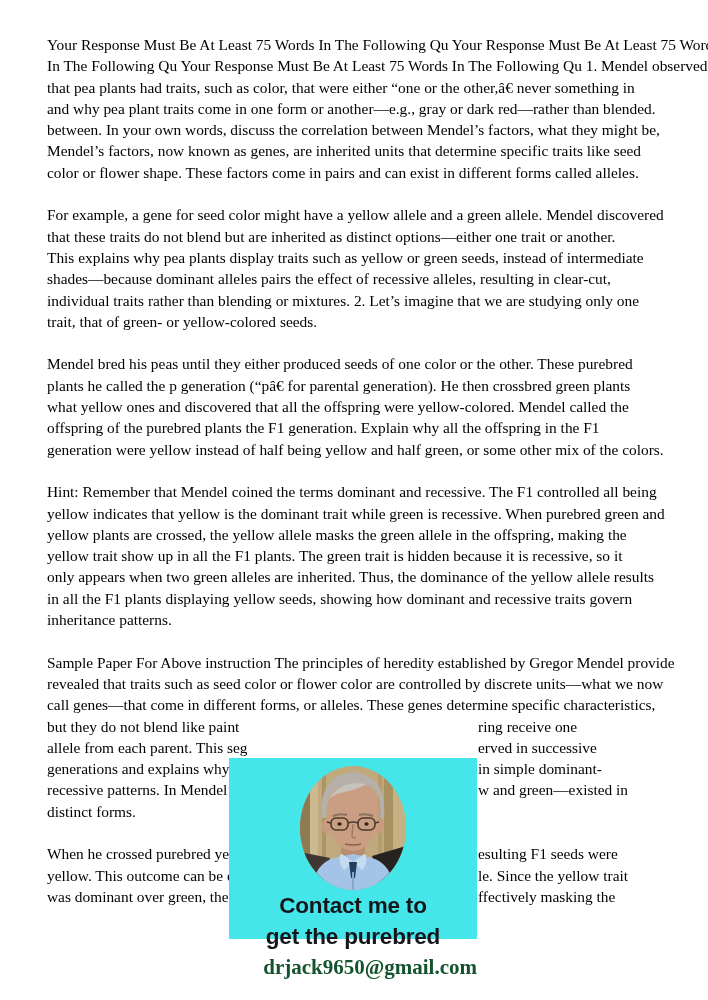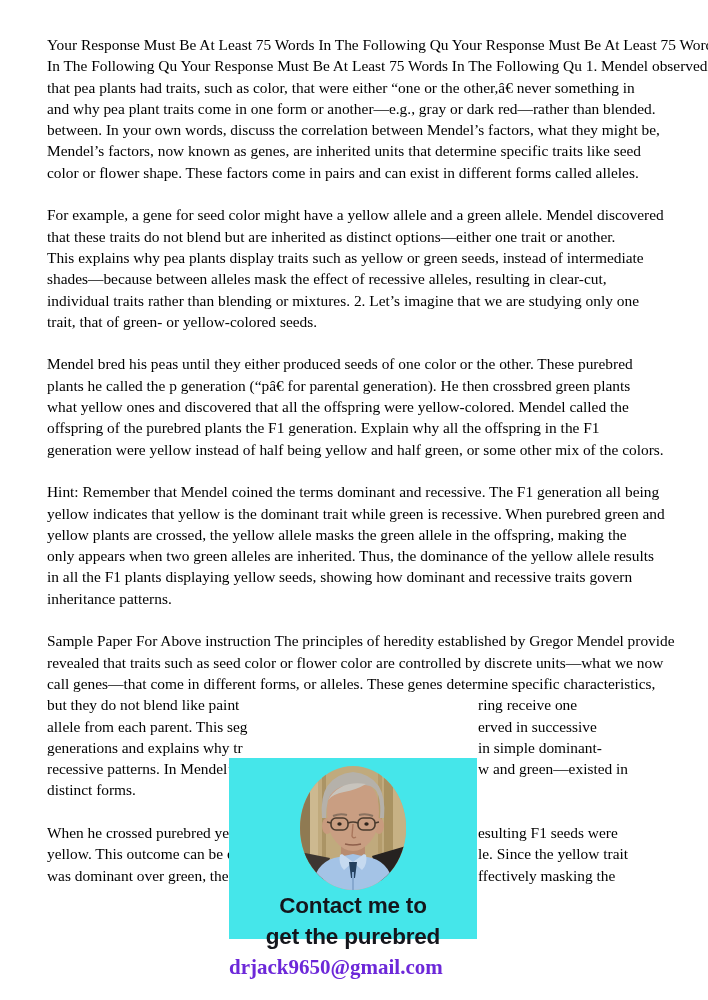--- a/index.html
+++ b/index.html
@@ -22,22 +22,22 @@
   }
   .photo { position:absolute; left:71px; top:8px; width:106px; height:124px; }
   .card-title {
     position:absolute; left:0; top:132px; width:100%;
     text-align:center; font-family:"Liberation Sans", sans-serif;
     font-weight:700; font-size:22.5px; line-height:31px;
     color:#14161C; letter-spacing:-0.2px;
   }
   .card-email {
     position:absolute; left:0; top:196px; width:100%;
-    text-align:left; font-family:"Liberation Serif", serif;
-    font-weight:700; font-size:21px; line-height:26px; color:#6d28d9;
+    text-align:right; font-family:"Liberation Serif", serif;
+    font-weight:700; font-size:21px; line-height:26px; color:#14532d;
   }
 </style>
 </head>
 <body>
 
 <div class="page">
   <div class="doc-text">
 
     <div class="para">
       <div class="line">Your Response Must Be At Least 75 Words In The Following Qu Your Response Must Be At Least 75 Words</div>
@@ -46,37 +46,38 @@
       <div class="line">and why pea plant traits come in one form or another—e.g., gray or dark red—rather than blended.</div>
       <div class="line">between. In your own words, discuss the correlation between Mendel’s factors, what they might be,</div>
       <div class="line">Mendel’s factors, now known as genes, are inherited units that determine specific traits like seed</div>
       <div class="line">color or flower shape. These factors come in pairs and can exist in different forms called alleles.</div>
     </div>
 
     <div class="para">
       <div class="line">For example, a gene for seed color might have a yellow allele and a green allele. Mendel discovered</div>
       <div class="line">that these traits do not blend but are inherited as distinct options—either one trait or another.</div>
       <div class="line">This explains why pea plants display traits such as yellow or green seeds, instead of intermediate</div>
-      <div class="line">shades—because between alleles mask the effect of recessive alleles, resulting in clear-cut,</div>
+      <div class="line">shades—because dominant alleles pairs the effect of recessive alleles, resulting in clear-cut,</div>
       <div class="line">individual traits rather than blending or mixtures. 2. Let’s imagine that we are studying only one</div>
       <div class="line">trait, that of green- or yellow-colored seeds.</div>
     </div>
 
     <div class="para">
       <div class="line">Mendel bred his peas until they either produced seeds of one color or the other. These purebred</div>
       <div class="line">plants he called the p generation (“pâ€ for parental generation). He then crossbred green plants</div>
       <div class="line">what yellow ones and discovered that all the offspring were yellow-colored. Mendel called the</div>
       <div class="line">offspring of the purebred plants the F1 generation. Explain why all the offspring in the F1</div>
       <div class="line">generation were yellow instead of half being yellow and half green, or some other mix of the colors.</div>
     </div>
 
     <div class="para">
-      <div class="line">Hint: Remember that Mendel coined the terms dominant and recessive. The F1 generation all being</div>
+      <div class="line">Hint: Remember that Mendel coined the terms dominant and recessive. The F1 controlled all being</div>
       <div class="line">yellow indicates that yellow is the dominant trait while green is recessive. When purebred green and</div>
       <div class="line">yellow plants are crossed, the yellow allele masks the green allele in the offspring, making the</div>
+      <div class="line">yellow trait show up in all the F1 plants. The green trait is hidden because it is recessive, so it</div>
       <div class="line">only appears when two green alleles are inherited. Thus, the dominance of the yellow allele results</div>
       <div class="line">in all the F1 plants displaying yellow seeds, showing how dominant and recessive traits govern</div>
       <div class="line">inheritance patterns.</div>
     </div>
 
     <div class="para">
       <div class="line">Sample Paper For Above instruction The principles of heredity established by Gregor Mendel provide</div>
       <div class="line">revealed that traits such as seed color or flower color are controlled by discrete units—what we now</div>
       <div class="line">call genes—that come in different forms, or alleles. These genes determine specific characteristics,</div>
       <div class="line">

